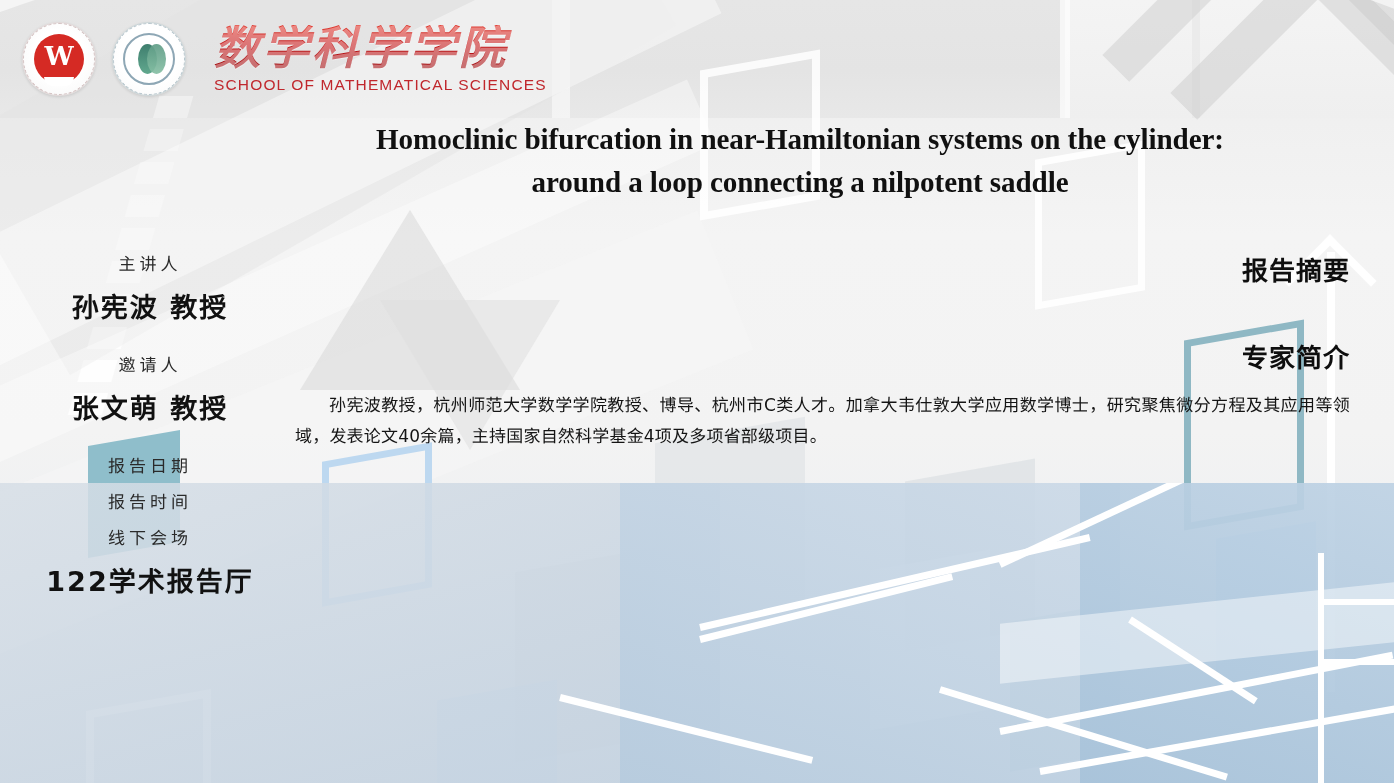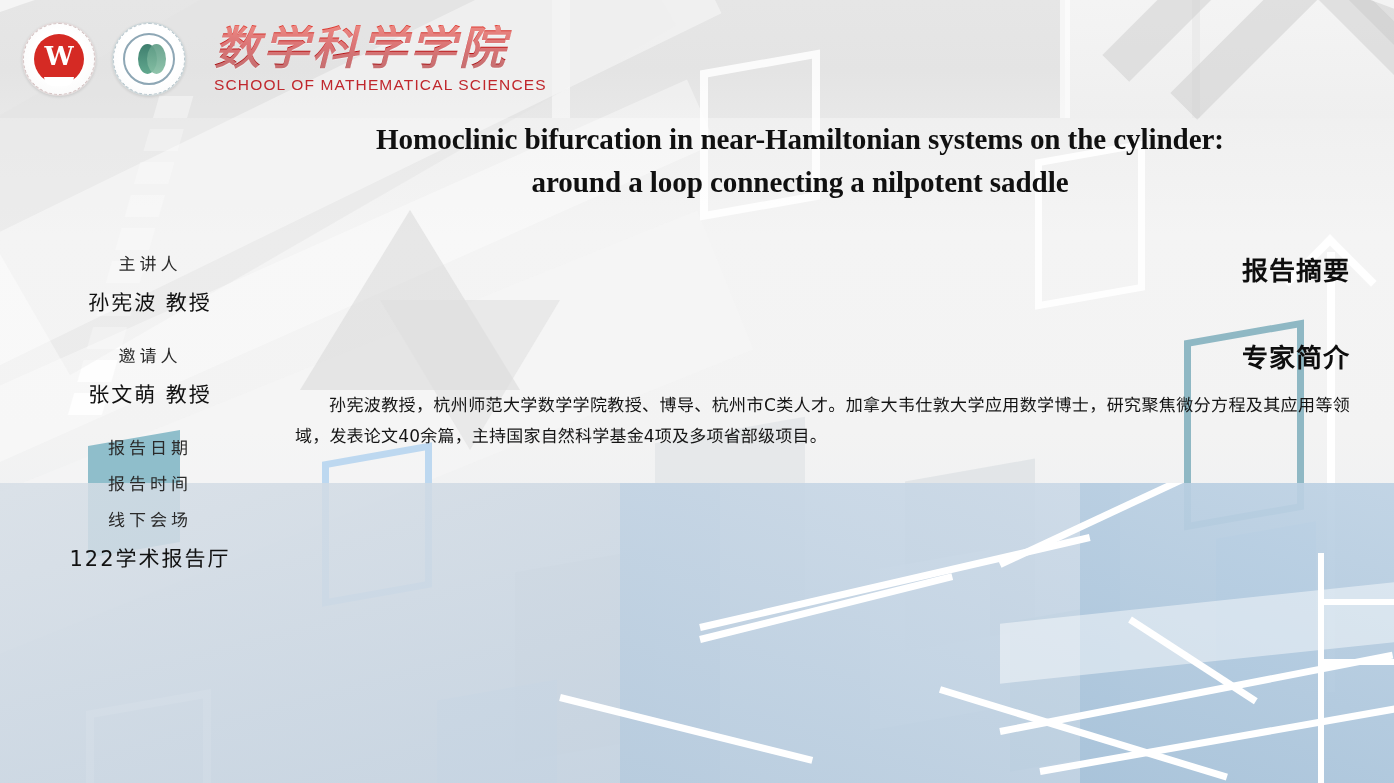--- a/index.html
+++ b/index.html
@@ -277,21 +277,21 @@
     position:absolute; left:0; top:250px; width:300px;
     text-align:center; z-index:20;
   }
   .sb-label{
     font-family:"DejaVu Sans", sans-serif;
     font-size:17px; color:#2a2a2a; letter-spacing:4px;
     margin-bottom:11px;
   }
   .sb-value{
     font-family:"DejaVu Sans", sans-serif;
-    font-weight:normal; font-size:21px; color:#111;
+    font-weight:bold; font-size:27px; color:#111;
     letter-spacing:2px; margin-bottom:26px;
   }
   .sb-value.ascii{ letter-spacing:2.5px; }
 
   
   .content{
     position:absolute; left:295px; top:250px; width:1055px;
     z-index:20;
   }
   .sec-head{

